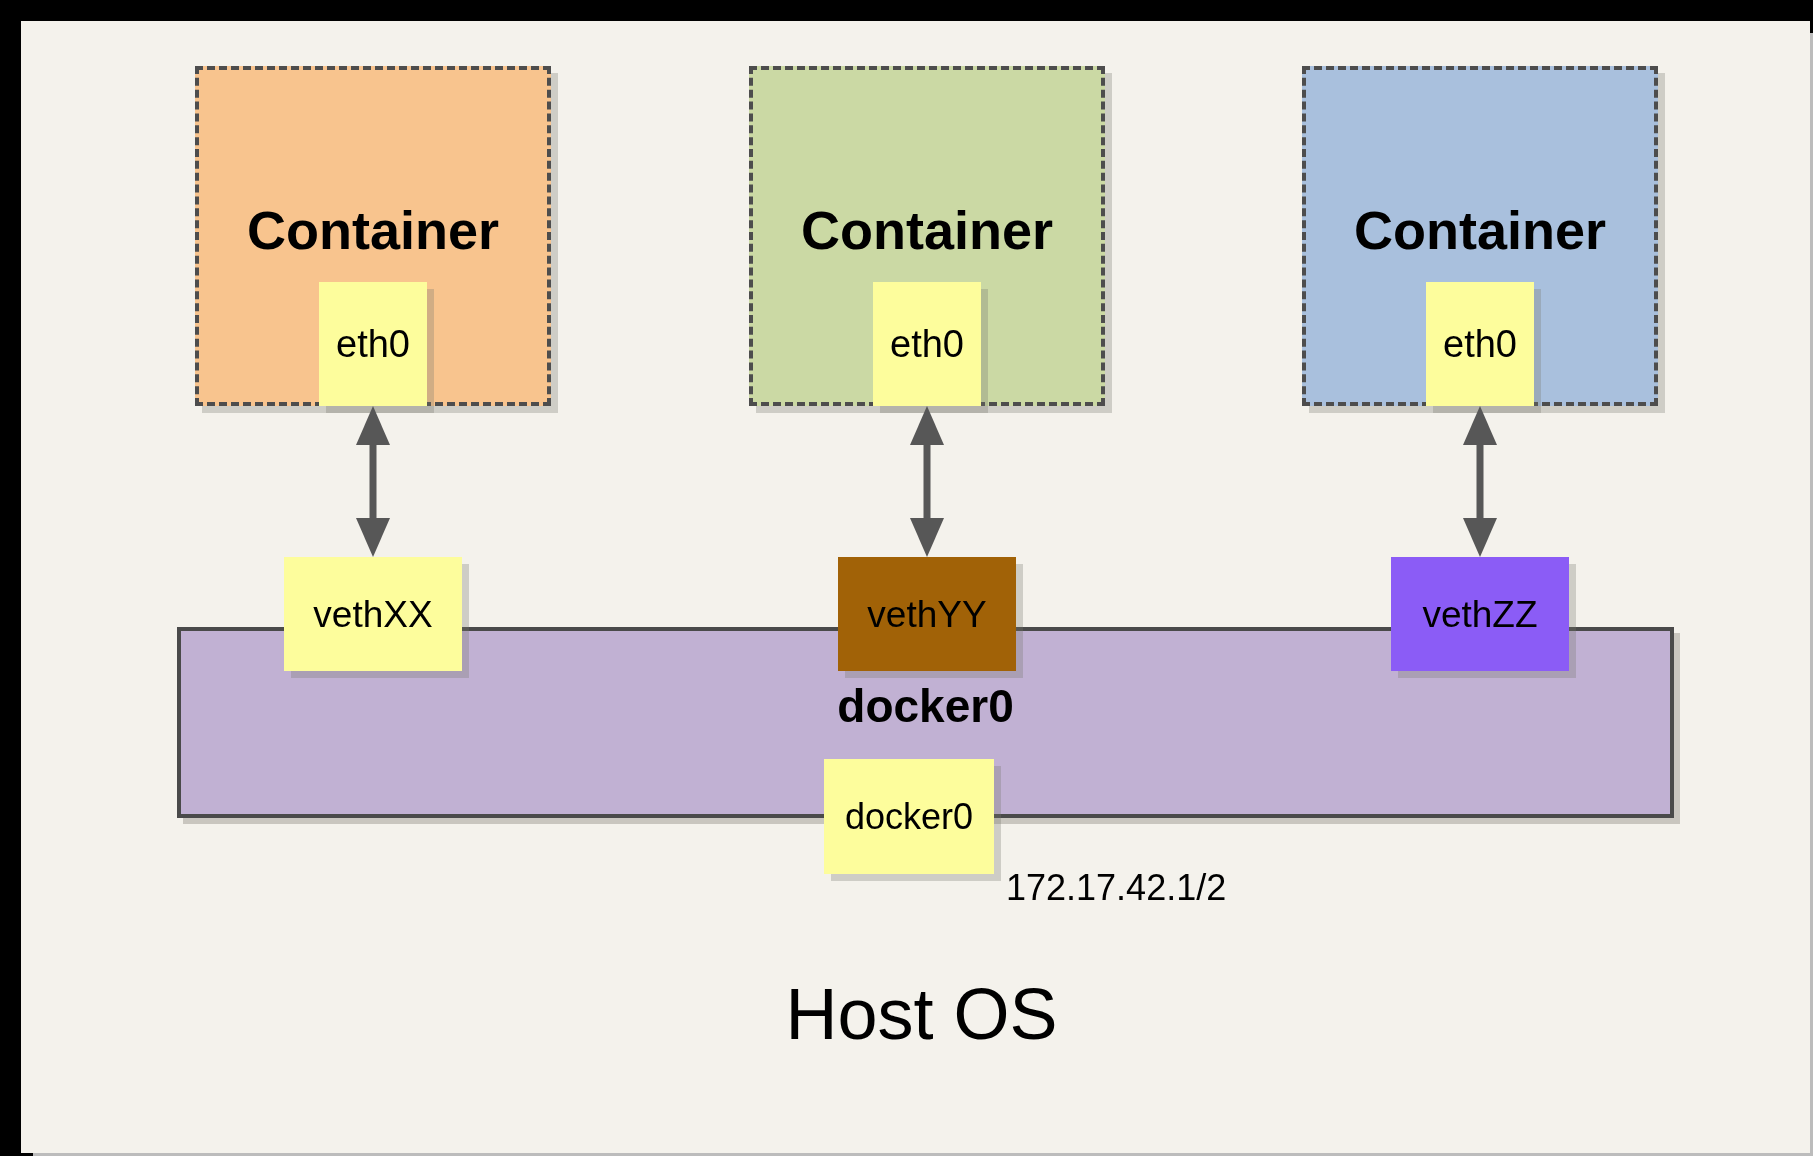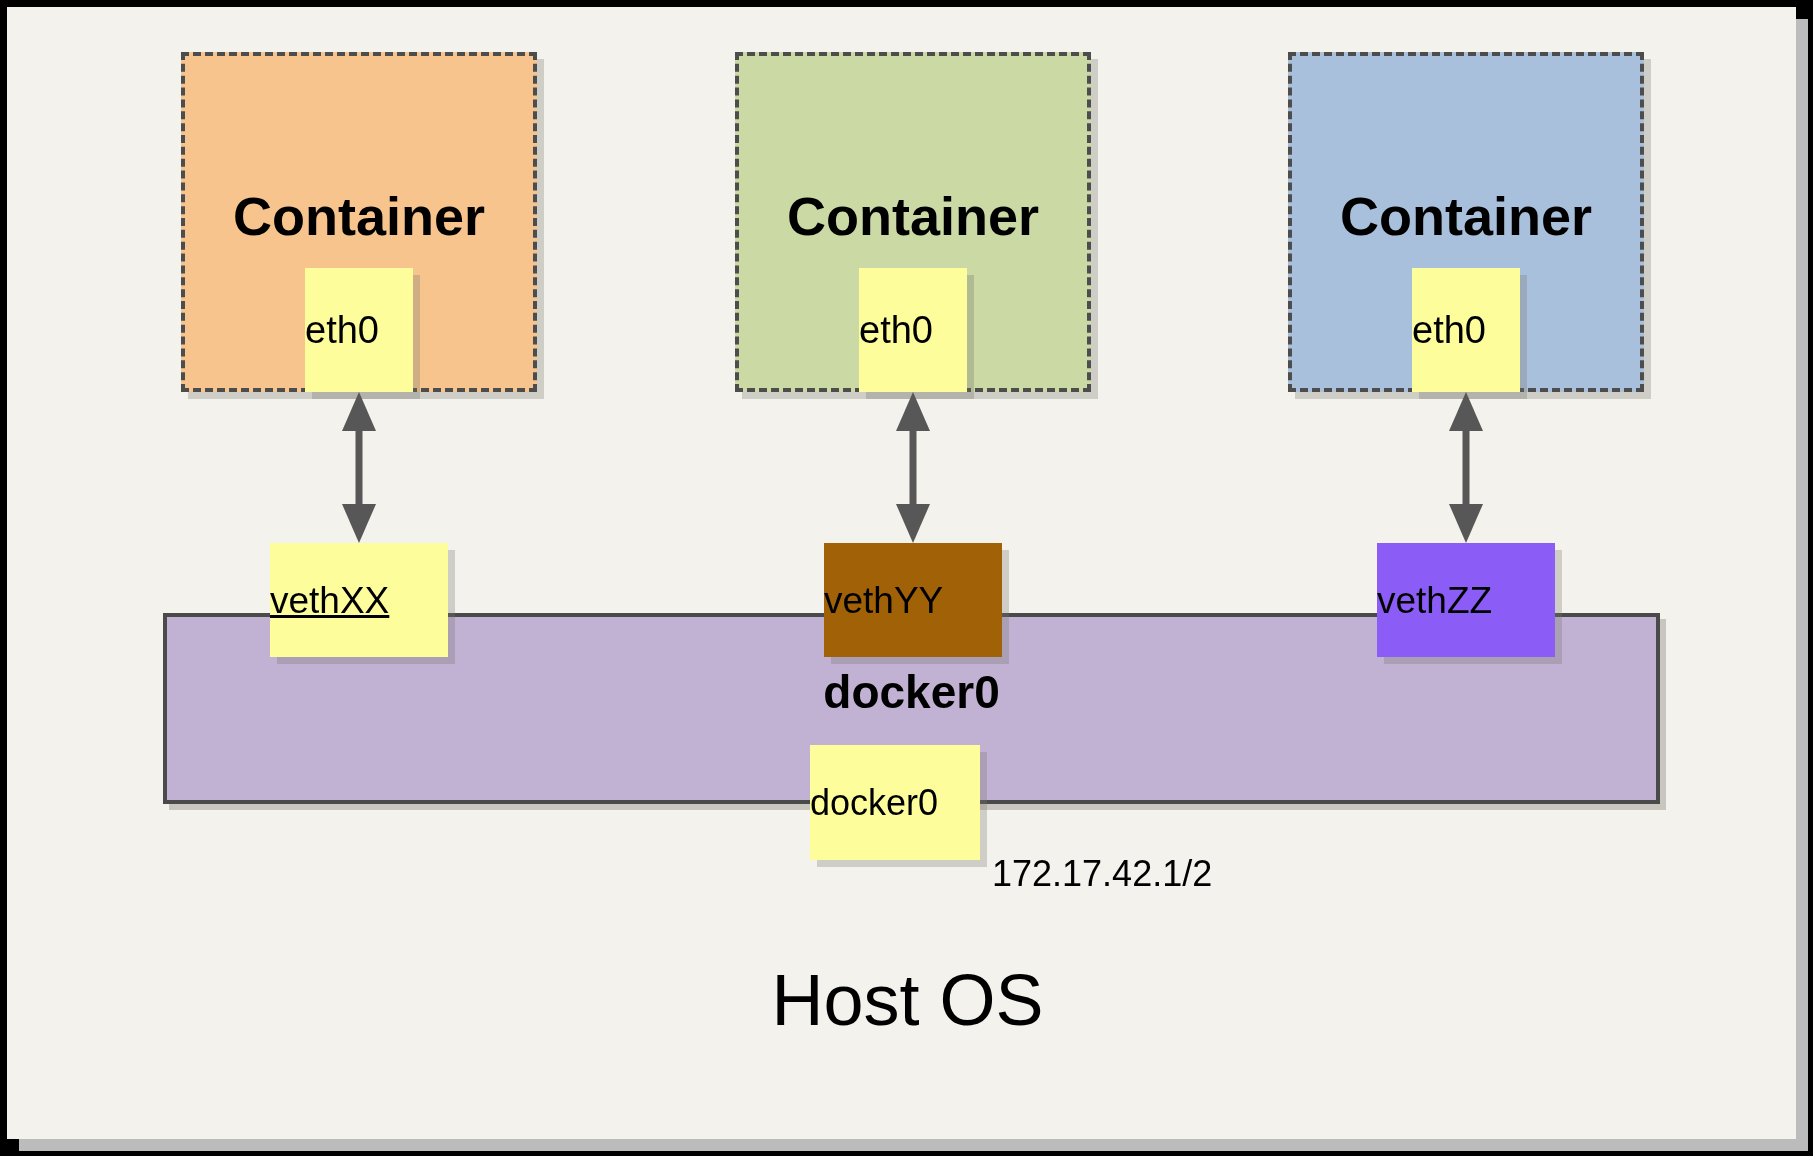--- a/index.html
+++ b/index.html
@@ -2,21 +2,21 @@
 <html><head>
 <meta charset="utf-8">
 <style>
   html,body{margin:0;padding:0;background:#000;}
   body{
     width:1813px;height:1156px;overflow:hidden;position:relative;
     font-family:"Liberation Sans","DejaVu Sans",sans-serif;color:#000;
   }
   .frame{
     position:absolute;left:0;top:0;width:1813px;height:1156px;
-    background:#000;box-sizing:border-box;padding:7px;
+    background:#000;box-sizing:border-box;padding:21px;
   }
   .slide{
     position:relative;width:1789px;height:1132px;
     background:#f4f2ec;
     box-shadow:12px 12px 0 0 #bcbcbc;
   }
   
   .container-box{
     position:absolute;top:45px;width:348px;height:332px;
     border:4px dashed #4d4d4d;
@@ -24,21 +24,21 @@
   }
   .container-box.c0{left:174px;}
   .container-box.c1{left:728px;}
   .container-box.c2{left:1281px;}
   .container-title{
     position:absolute;top:131px;left:0;width:100%;
     text-align:center;font-size:54px;font-weight:bold;line-height:1.1;
   }
   
   .chip{
-    position:absolute;display:flex;align-items:center;
+    position:absolute;display:flex;align-items:center;justify-content:center;
     box-shadow:7px 7px 0 0 rgba(120,118,110,0.30);
     font-size:38px;line-height:1;
   }
   .chip.eth{width:108px;height:124px;left:120px;top:212px;}
   .chip.veth{width:178px;height:114px;top:536px;font-size:37px;}
   .chip.veth.v0{left:263px;}
   .chip.veth.v1{left:817px;}
   .chip.veth.v2{left:1370px;}
   .chip.bridge-if{width:170px;height:115px;left:803px;top:738px;font-size:36px;}
   
@@ -105,21 +105,21 @@
     <svg class="arrow a2" viewBox="0 0 44 151">
       <line x1="22" y1="28" x2="22" y2="123" stroke="currentColor" stroke-width="7"></line>
       <polygon points="22,0 5,39 39,39" fill="currentColor"></polygon>
       <polygon points="22,151 5,112 39,112" fill="currentColor"></polygon>
     </svg>
 
     <div class="bridge" style="background-color: rgb(193, 177, 211);">
       <div class="bridge-title">docker0</div>
     </div>
 
-    <div class="chip veth v0" style="background-color: rgb(253, 253, 156); text-decoration: underline;">
+    <div class="chip veth v0" style="background-color: rgb(253, 253, 156);">
       <span>vethXX</span>
     </div>
     <div class="chip veth v1" style="background-color: #a16207;">
       <span>vethYY</span>
     </div>
     <div class="chip veth v2" style="background-color: #8b5cf6;">
       <span>vethZZ</span>
     </div>
 
     <div class="chip bridge-if" style="background-color: rgb(253, 253, 156);">

